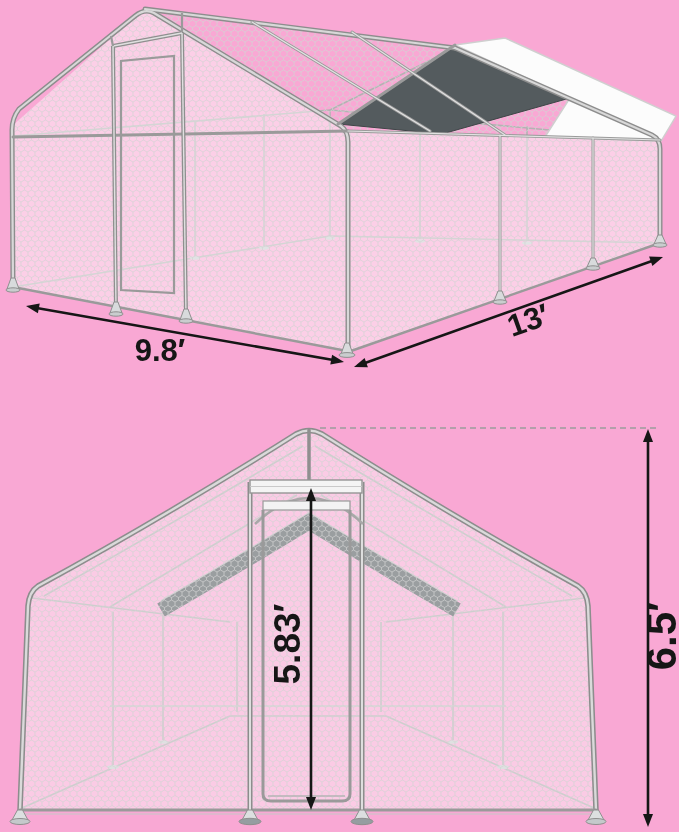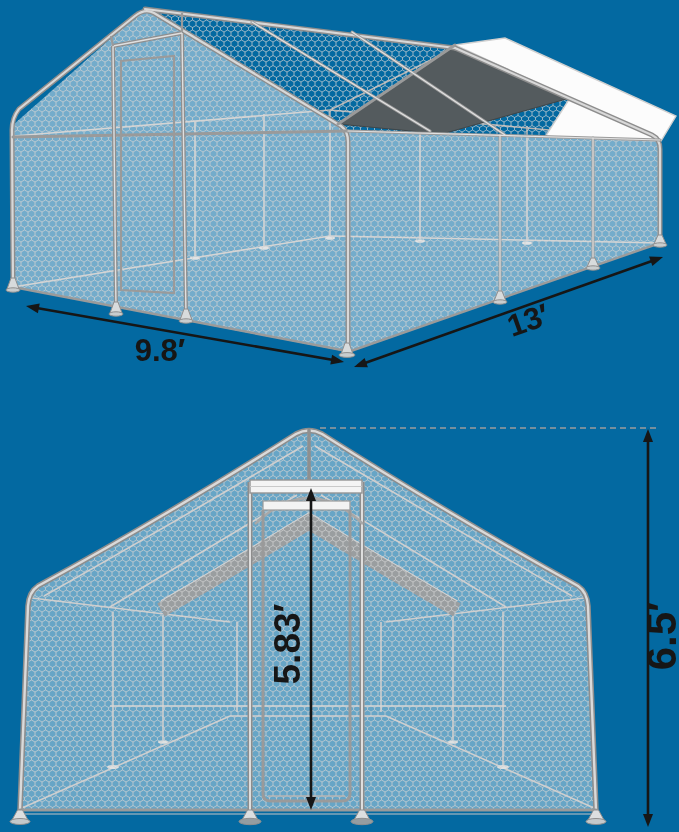--- a/index.html
+++ b/index.html
@@ -1,19 +1,19 @@
 <!DOCTYPE html>
 <html><head>
 <meta charset="utf-8">
 <style>
   html,body{margin:0;padding:0;background:#ffffff;}
   .canvas{
     position:relative;
     width:679px;height:832px;
-    background:#0369a1;
+    background:#f9a8d4;
     font-family:"Liberation Sans","DejaVu Sans",sans-serif;
     overflow:hidden;
   }
   svg{display:block;}
   text.dim{
     font-family:"Liberation Sans","DejaVu Sans",sans-serif;
     font-weight:700;
     fill:#161616;
   }
 </style>

